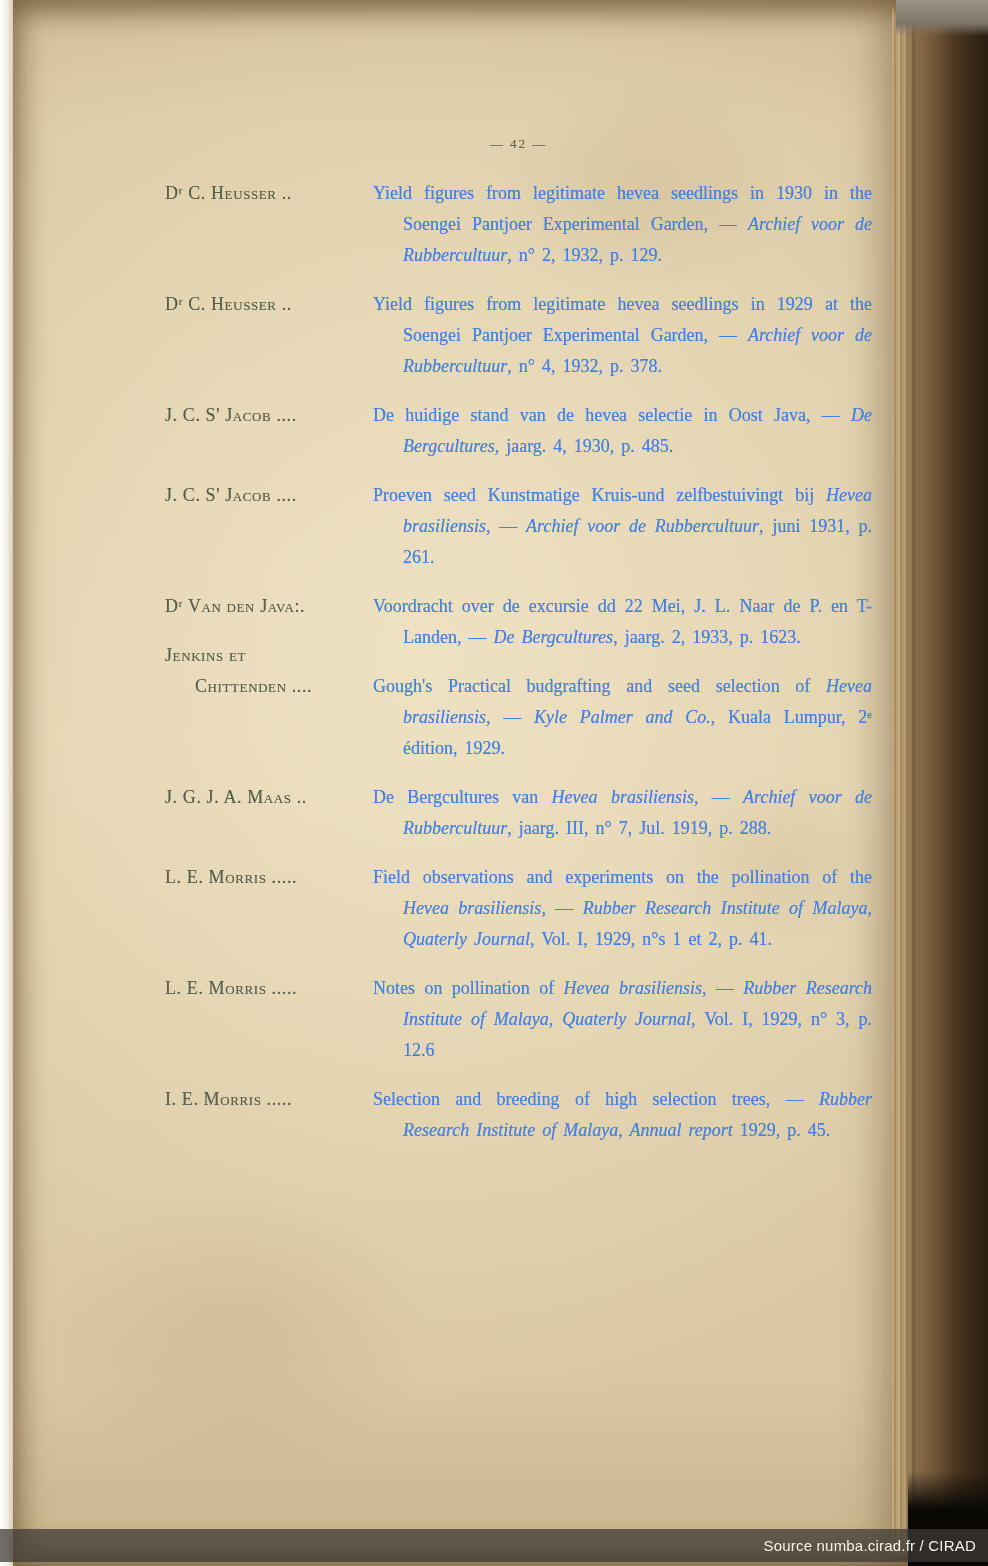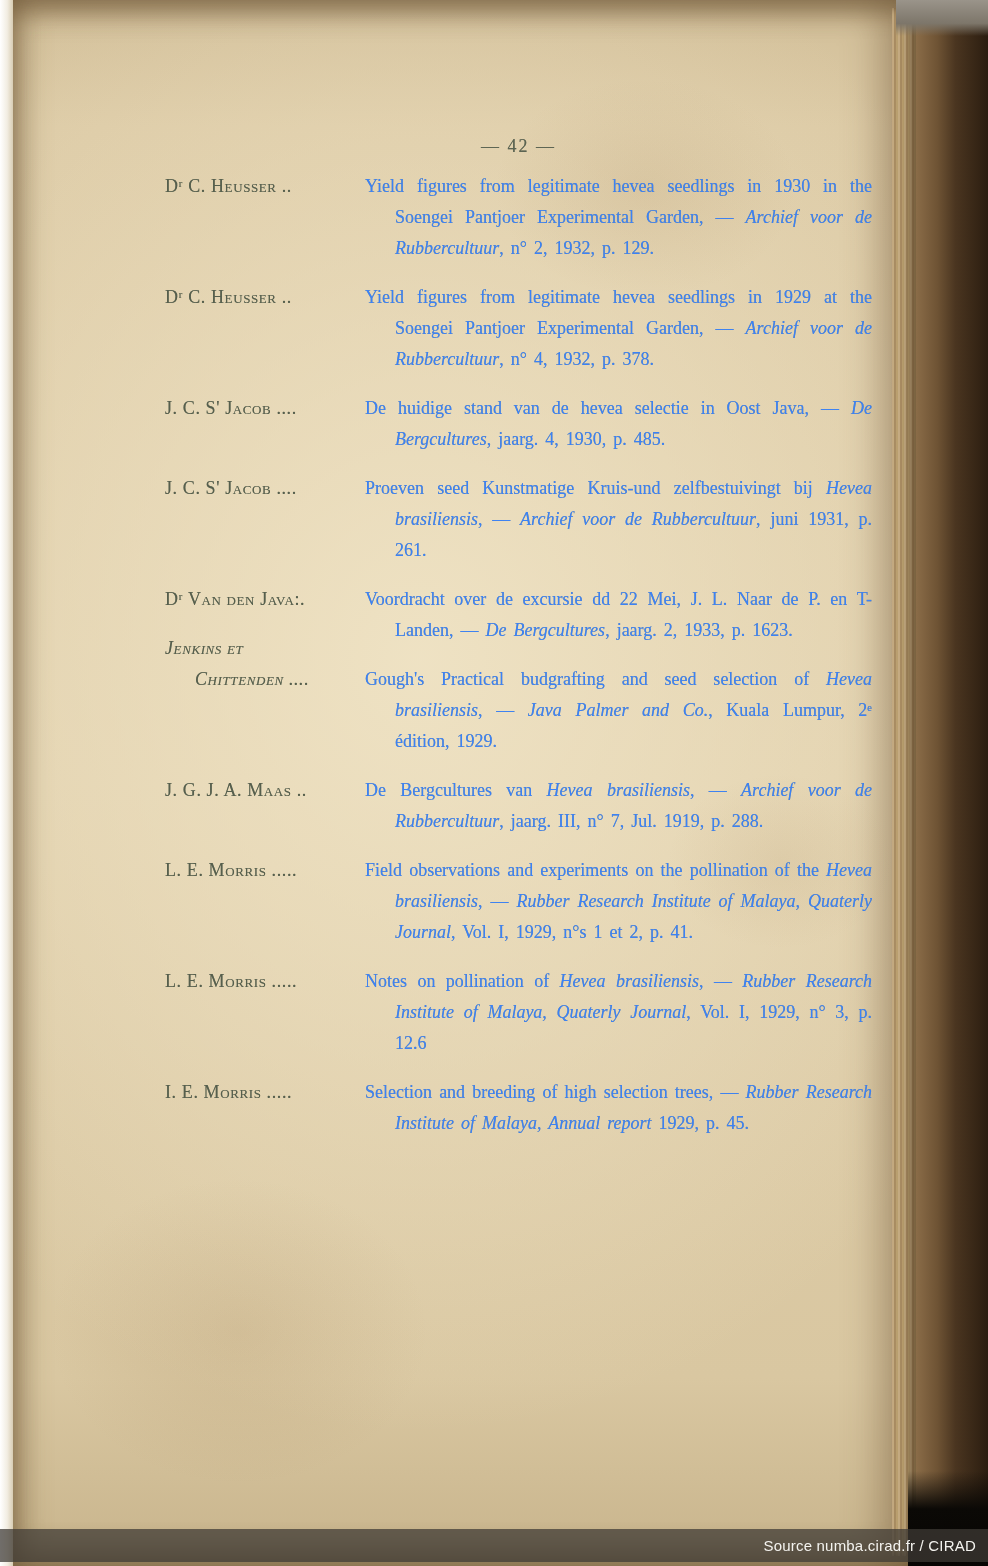--- a/index.html
+++ b/index.html
@@ -49,31 +49,31 @@
     position:absolute;right:0;bottom:0;width:80px;height:95px;z-index:4;
     background:linear-gradient(180deg,rgba(10,8,5,0) 0%,#0b0906 40%,#070503 100%);
   }
   .content{
     position:absolute;left:13px;top:0;width:903px;z-index:5;
     padding:136px 44px 0 152px;
     color:#58614f;
     text-shadow:0 0 .5px rgba(88,97,79,.55);
   }
   .page-number{
-    text-align:center;font-size:18px;letter-spacing:2px;
-    margin-bottom:14px;color:#5b6452;
+    text-align:center;font-size:13px;letter-spacing:2px;
+    margin-bottom:26px;color:#5b6452;
   }
   .entry{
-    display:grid;grid-template-columns:200px 1fr;
+    display:grid;grid-template-columns:200px 1fr;column-gap:8px;
     margin-bottom:18px;line-height:31px;font-size:18px;
   }
   .author{
     font-variant:small-caps;letter-spacing:.6px;color:#565f4d;
   }
-  .author.two-line{position:relative;top:-31px;font-style:italic;}
+  .author.two-line{position:relative;top:-31px;}
   .author .cont{padding-left:30px;}
   .citation{
     text-align:justify;padding-left:30px;text-indent:-30px;
     word-spacing:2.5px;color:#3b82f6;
   }
   .citation em{font-style:italic;}
   .watermark{
     position:absolute;left:0;right:0;bottom:4px;height:33px;z-index:6;
     background:rgba(62,58,52,.74);
     display:flex;align-items:center;justify-content:flex-end;
@@ -126,21 +126,21 @@
           <div class="author">
             <div>Dʳ Van den Java:.</div>
           </div>
           <div class="citation"><span>Voordracht over de excursie dd 22 Mei, J. L. Naar de P. en T-Landen, — </span><em>De Bergcultures</em><span>, jaarg. 2, 1933, p. 1623.</span></div>
         </div>
         <div class="entry">
           <div class="author two-line">
             <div>Jenkins et</div>
             <div class="cont">Chittenden ....</div>
           </div>
-          <div class="citation"><span>Gough's Practical budgrafting and seed selection of </span><em>Hevea brasiliensis</em><span>, — </span><em>Java Palmer and Co.</em><span>, Kuala Lumpur, 2ᵉ édition, 1929.</span></div>
+          <div class="citation"><span>Gough's Practical budgrafting and seed selection of </span><em>Hevea brasiliensis</em><span>, — </span><em>Kyle Palmer and Co.</em><span>, Kuala Lumpur, 2ᵉ édition, 1929.</span></div>
         </div>
         <div class="entry">
           <div class="author">
             <div>J. G. J. A. Maas ..</div>
           </div>
           <div class="citation"><span>De Bergcultures van </span><em>Hevea brasiliensis</em><span>, — </span><em>Archief voor de Rubbercultuur</em><span>, jaarg. III, n° 7, Jul. 1919, p. 288.</span></div>
         </div>
         <div class="entry">
           <div class="author">
             <div>L. E. Morris .....</div>

